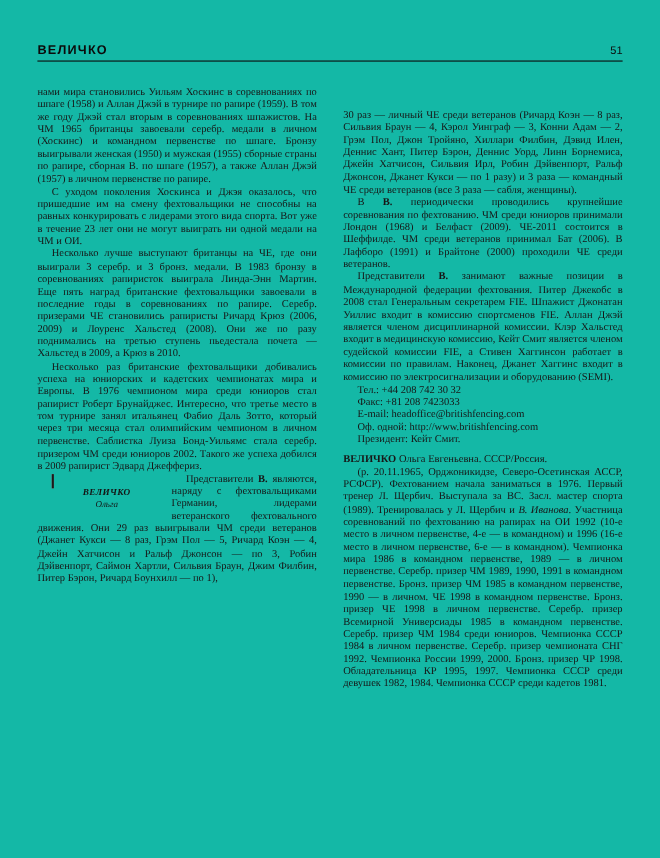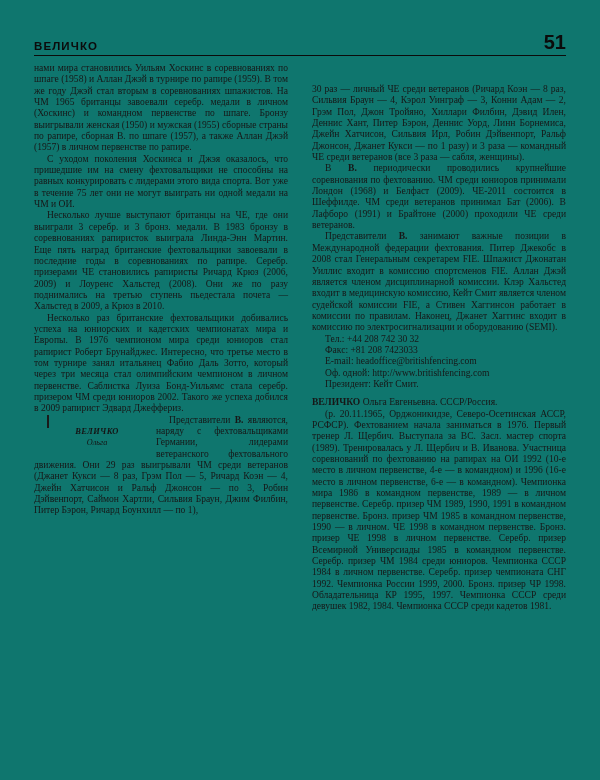--- a/index.html
+++ b/index.html
@@ -14,21 +14,21 @@
     font-family: "Liberation Serif", "DejaVu Serif", serif;
     color: #111111;
     position: relative;
   }
 
   .page {
     position: absolute;
     left: 0; top: 0;
     width: 600px;
     height: 780px;
-    background: #0f766e;
+    background: #14b8a6;
   }
 
   
   .runhead {
     position: absolute;
     left: 34px;
     top: 28px;
     width: 532px;
     height: 24px;
     display: flex;
@@ -40,58 +40,58 @@
   .runhead-title {
     font-family: "Liberation Sans", "DejaVu Sans", sans-serif;
     font-weight: bold;
     font-size: 11.5px;
     letter-spacing: 1.1px;
     color: #0b0b0b;
     line-height: 1;
   }
   .runhead-folio {
     font-family: "Liberation Sans", "DejaVu Sans", sans-serif;
-    font-weight: bold;
-    font-size: 20px;
+    font-weight: normal;
+    font-size: 10px;
     color: #0b0b0b;
     line-height: 1;
   }
 
   
   .columns {
     position: absolute;
     left: 34px;
     top: 62px;
     width: 532px;
     height: 700px;
   }
   .col {
     position: absolute;
-    top: 0;
+    top: 16px;
     width: 254px;
     height: 700px;
   }
   .col-left  { left: 0; }
   .col-right { left: 278px; margin-top: 21px; }
 
   .ptext {
     margin: 0;
     font-size: 9.55px;
     line-height: 11.35px;
     text-align: justify;
     text-justify: inter-word;
     hyphens: manual;
     color: #171717;
   }
   .ptext + .ptext { text-indent: 13px; }
   .ptext.noind { text-indent: 0; }
   .ptext.ind { text-indent: 13px; }
 
   .b { font-weight: bold; }
-  .i { }
+  .i { font-style: italic; }
 
   
   .photo-block {
     float: left;
     width: 113px;
     margin: 2px 9px 2px 0;
     shape-outside: margin-box;
   }
   .photo-frame {
     width: 98px;
@@ -157,21 +157,21 @@
   <div class="runhead">
     <div class="runhead-title">ВЕЛИЧКО</div>
     <div class="runhead-folio">51</div>
   </div>
 
   <div class="columns">
 
     <div class="col col-left">
 
       <p class="ptext noind">нами мира становились Уильям Хоскинс в соревнованиях по шпаге (1958) и Аллан Джэй в турнире по рапире (1959). В том же году Джэй стал вторым в соревнованиях шпажистов. На ЧМ 1965 британцы завоевали серебр. медали в личном (Хоскинс) и командном первенстве по шпаге. Бронзу выигрывали женская (1950) и мужская (1955) сборные страны по рапире, сборная В. по шпаге (1957), а также Аллан Джэй (1957) в личном первенстве по рапире.</p>
-      <p class="ptext">С уходом поколения Хоскинса и Джэя оказалось, что пришедшие им на смену фехтовальщики не способны на равных конкурировать с лидерами этого вида спорта. Вот уже в течение 75 лет они не могут выиграть ни одной медали на ЧМ и ОИ.</p>
+      <p class="ptext">С уходом поколения Хоскинса и Джэя оказалось, что пришедшие им на смену фехтовальщики не способны на равных конкурировать с лидерами этого вида спорта. Вот уже в течение 23 лет они не могут выиграть ни одной медали на ЧМ и ОИ.</p>
       <p class="ptext">Несколько лучше выступают британцы на ЧЕ, где они выиграли 3 серебр. и 3 бронз. медали. В 1983 бронзу в соревнованиях рапиристок выиграла Линда-Энн Мартин. Еще пять наград британские фехтовальщики завоевали в последние годы в соревнованиях по рапире. Серебр. призерами ЧЕ становились рапиристы Ричард Крюз (2006, 2009) и Лоуренс Хальстед (2008). Они же по разу поднимались на третью ступень пьедестала почета — Хальстед в 2009, а Крюз в 2010.</p>
       <p class="ptext">Несколько раз британские фехтовальщики добивались успеха на юниорских и кадетских чемпионатах мира и Европы. В 1976 чемпионом мира среди юниоров стал рапирист Роберт Брунайджес. Интересно, что третье место в том турнире занял итальянец Фабио Даль Зотто, который через три месяца стал олимпийским чемпионом в личном первенстве. Саблистка Луиза Бонд-Уильямс стала серебр. призером ЧМ среди юниоров 2002. Такого же успеха добился в 2009 рапирист Эдвард Джеффериз.</p>
 
       <p class="ptext ind">
         <span class="photo-block">
           <span class="photo-frame">
             <span class="photo-img"></span>
           </span>
           <span class="photo-cap">
             <span class="photo-cap-name">ВЕЛИЧКО</span>

